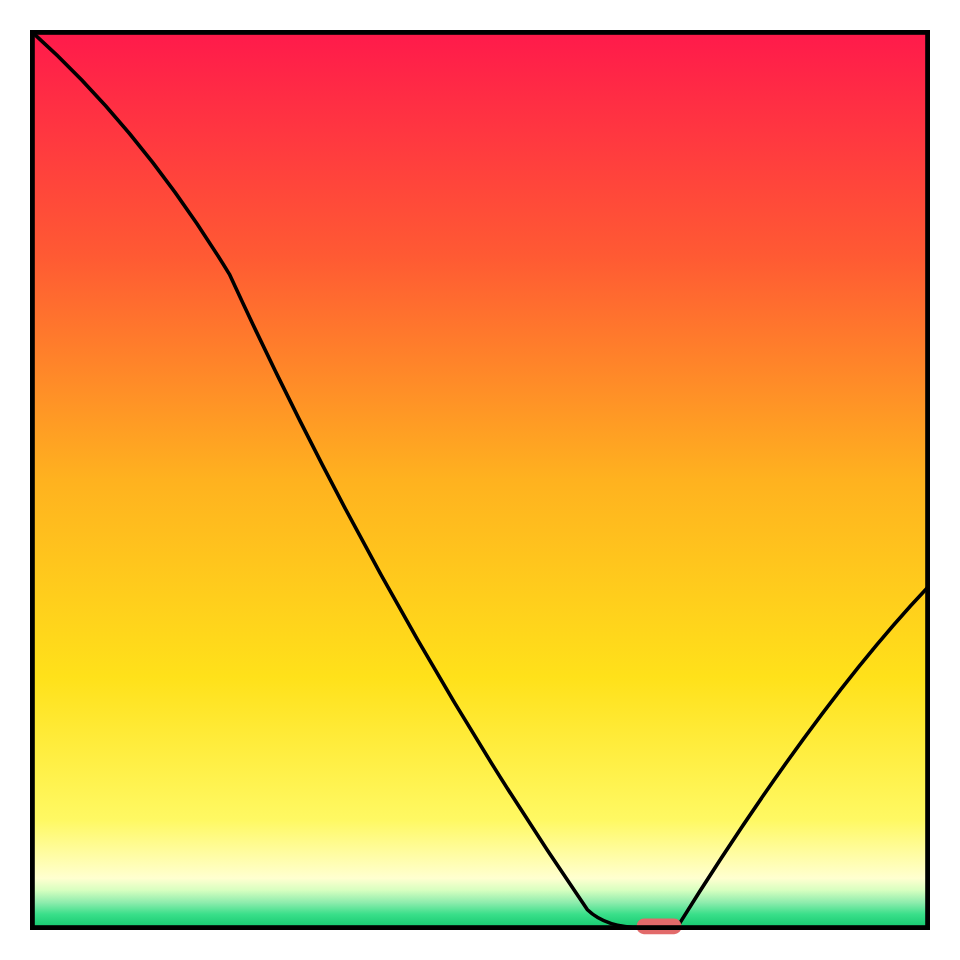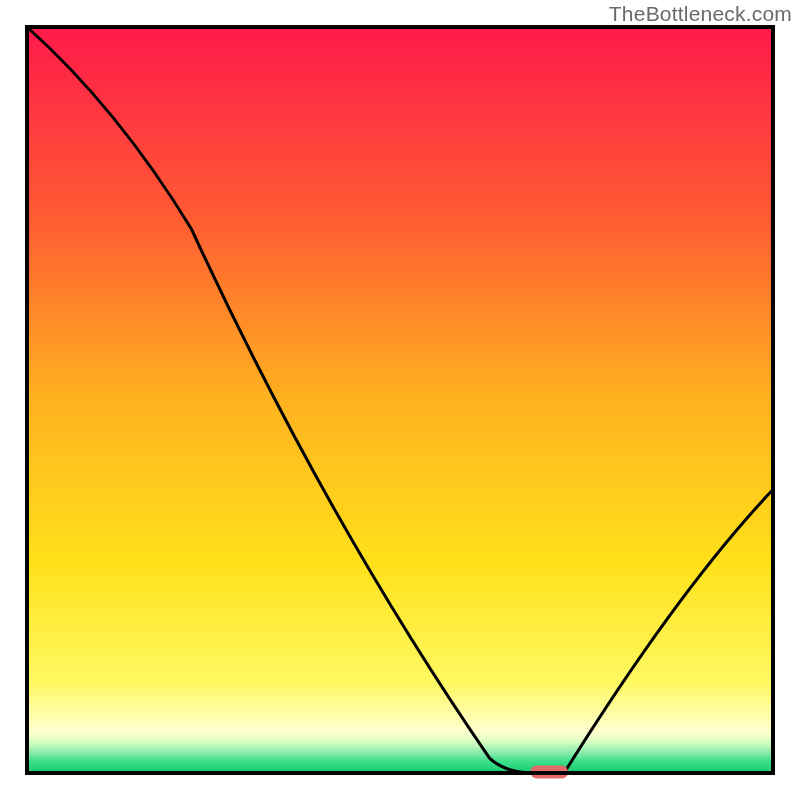--- a/index.html
+++ b/index.html
@@ -29,21 +29,20 @@
     font-weight: 400;
     letter-spacing: 0.2px;
     user-select: none;
   }
 </style>
 </head>
 <body>
 
 <div class="stage">
 
-  <div class="watermark">TheBottleneck.com</div>
 
   <svg class="chart" width="800" height="800" viewBox="0 0 800 800">
     <defs>
       <linearGradient id="bgGrad" x1="0" y1="0" x2="0" y2="1">
           <stop offset="0%" stop-color="#ff1a4b"></stop>
           <stop offset="25%" stop-color="#ff5a33"></stop>
           <stop offset="50%" stop-color="#ffb21f"></stop>
           <stop offset="72%" stop-color="#ffe11a"></stop>
           <stop offset="88%" stop-color="#fff963"></stop>
           <stop offset="94.5%" stop-color="#ffffd0"></stop>

